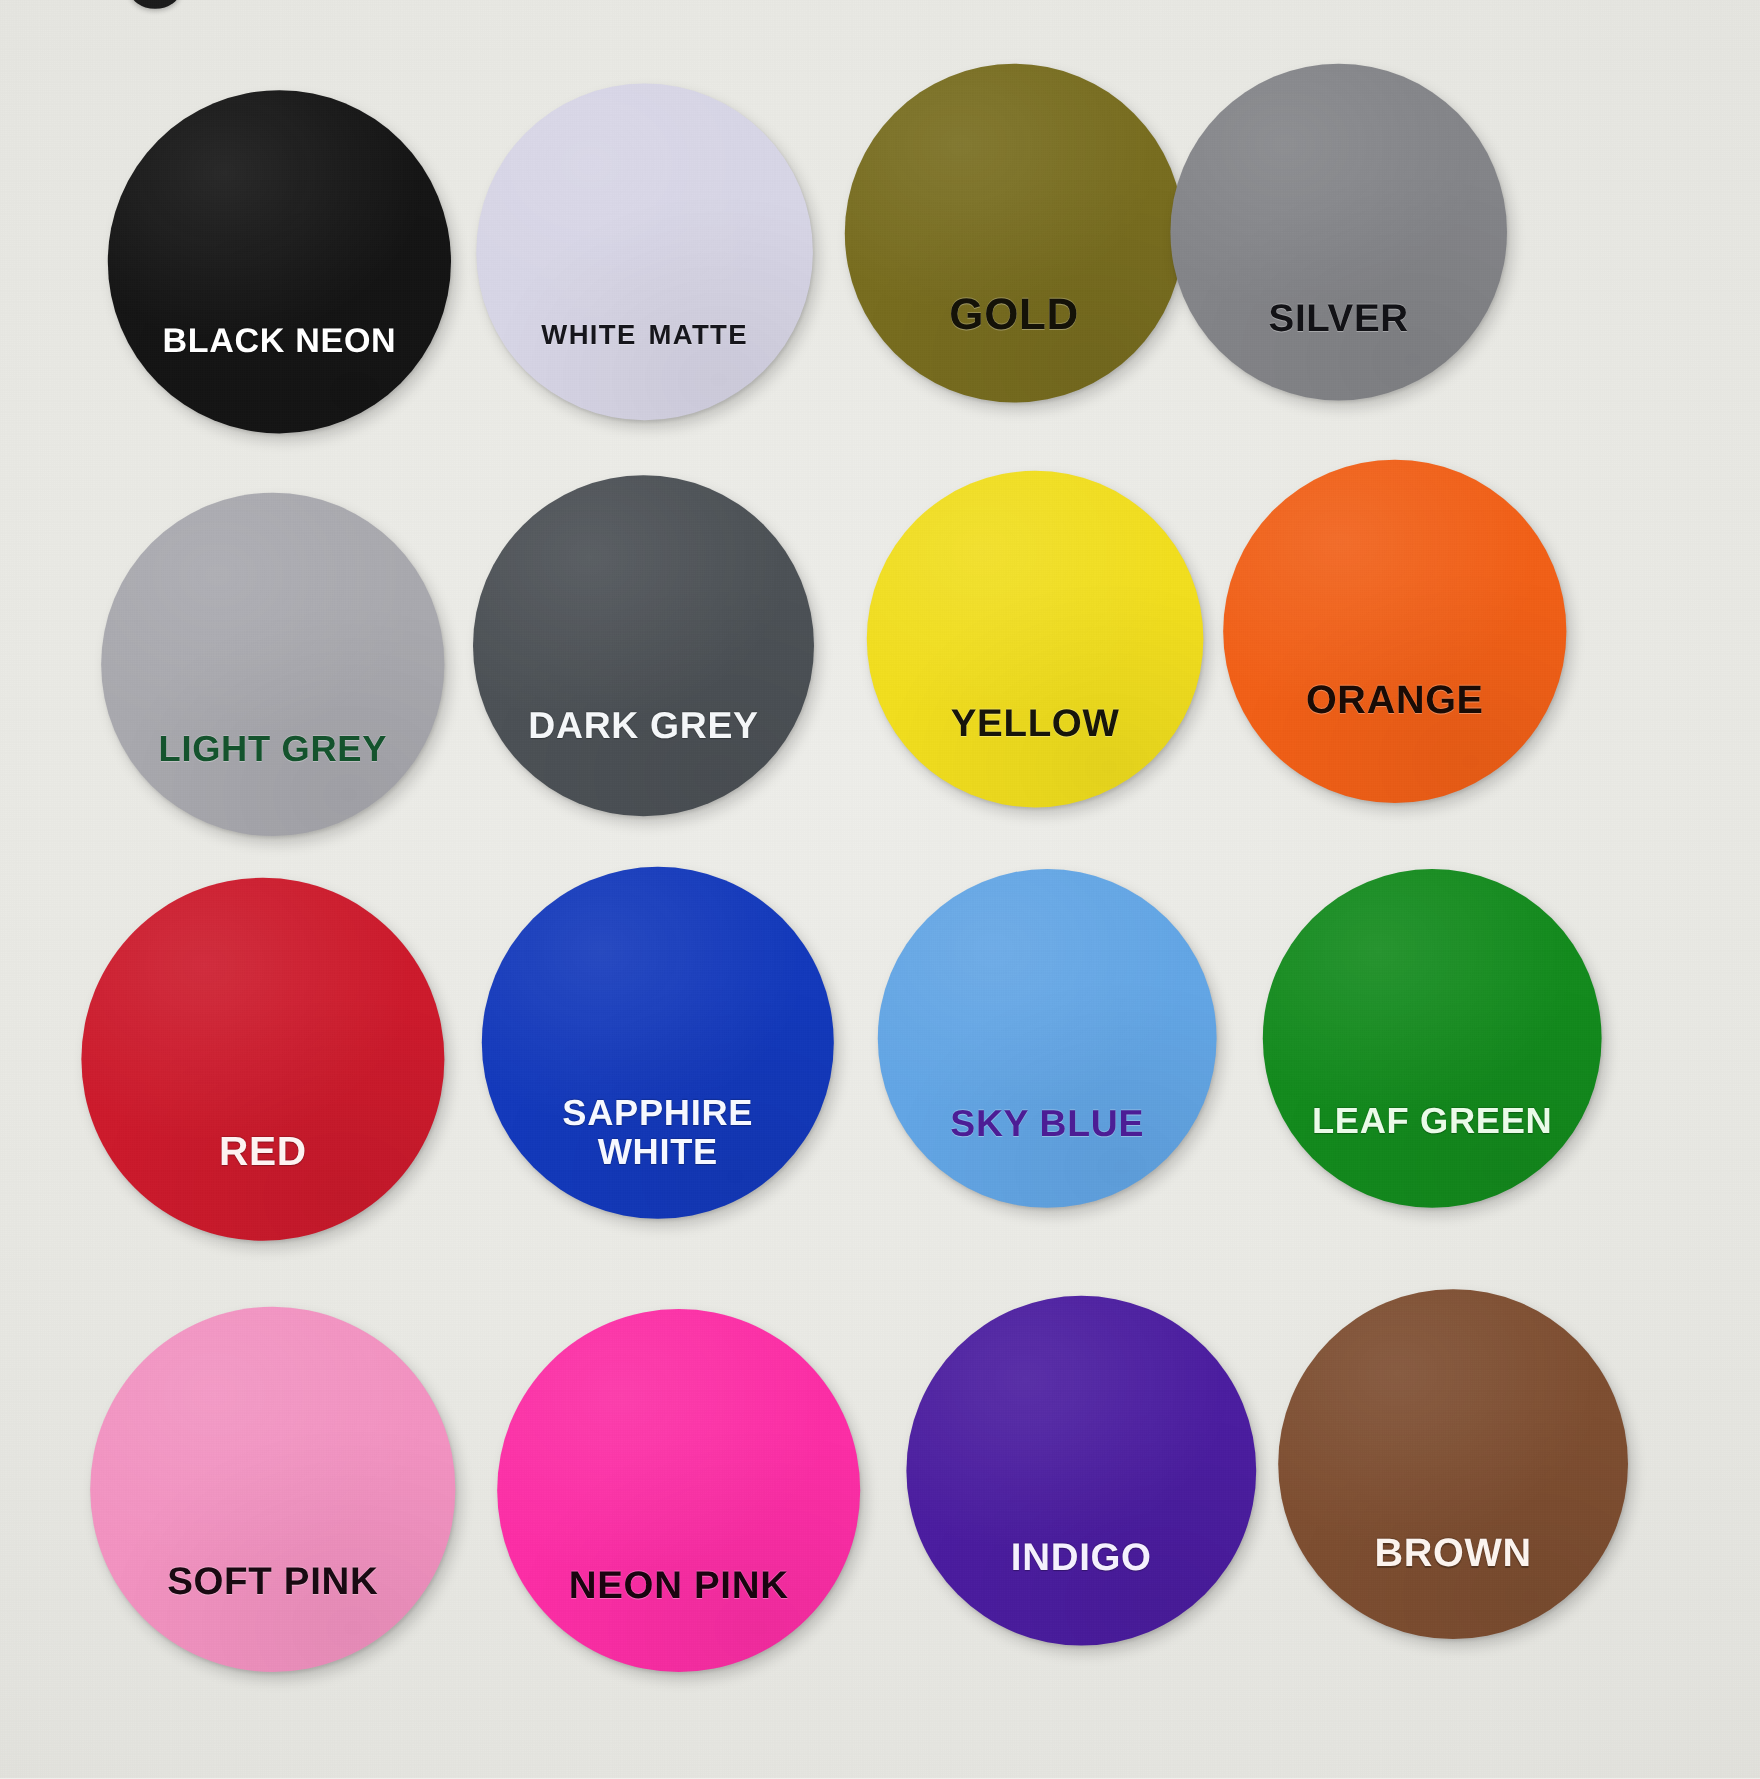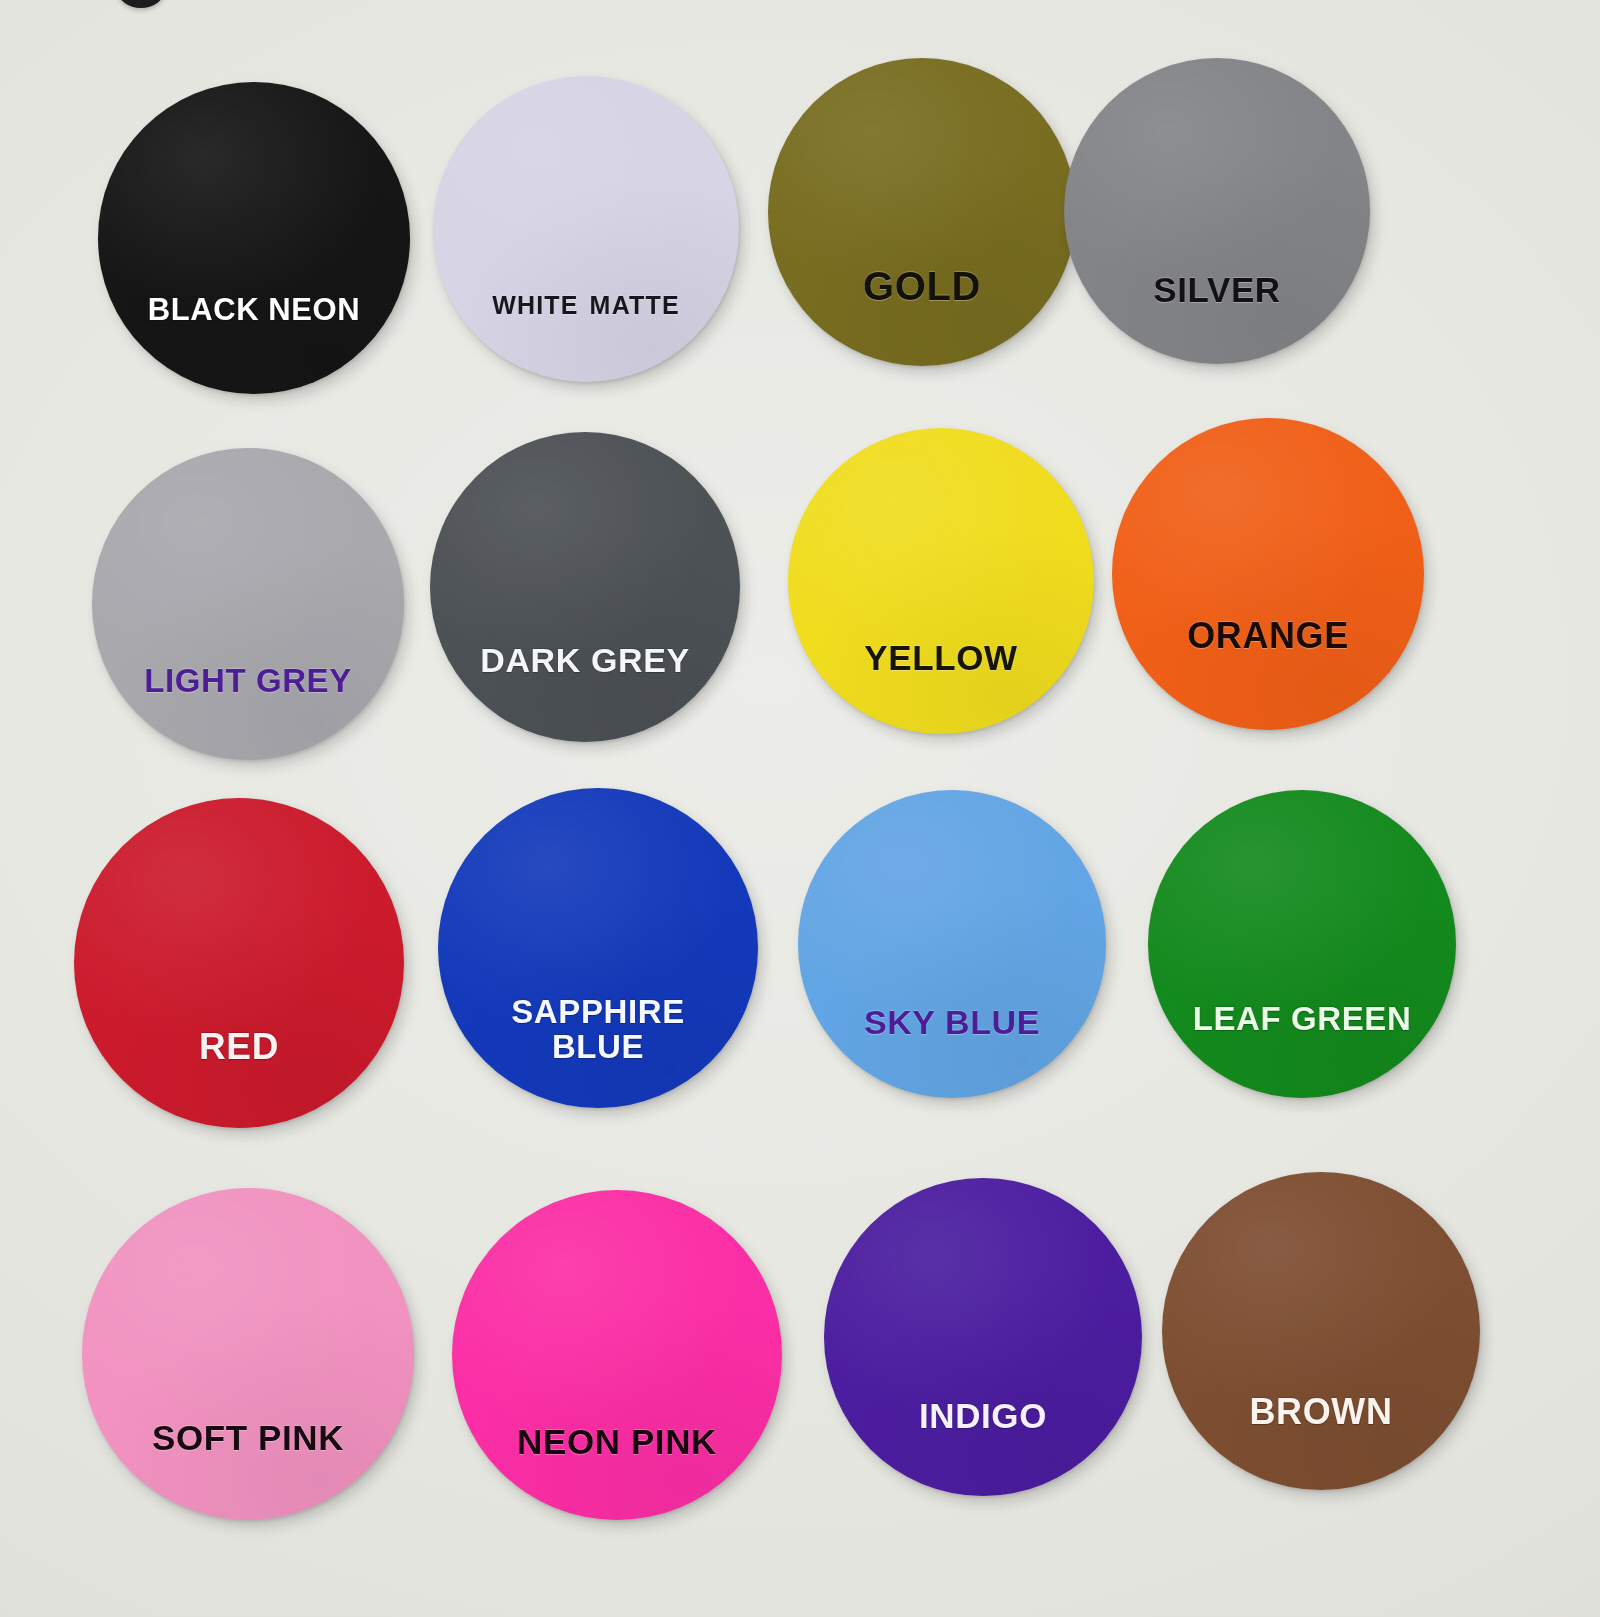--- a/index.html
+++ b/index.html
@@ -115,37 +115,37 @@
       <div class="swatch" style="left: 433px; top: 76px; width: 306px; height: 306px; background: rgb(216, 214, 231); padding-bottom: 62px;">
         <span class="label ink-dark smallcaps" style="color: rgb(22, 22, 28); font-size: 35px;">WHITE MATTE</span>
       </div>
       <div class="swatch" style="left: 768px; top: 58px; width: 308px; height: 308px; background: rgb(120, 109, 31); padding-bottom: 58px;">
         <span class="label ink-dark" style="color: rgb(20, 18, 8); font-size: 40px;">GOLD</span>
       </div>
       <div class="swatch" style="left: 1064px; top: 58px; width: 306px; height: 306px; background: rgb(132, 133, 137); padding-bottom: 56px;">
         <span class="label ink-dark" style="color: rgb(18, 18, 22); font-size: 35px;">SILVER</span>
       </div>
       <div class="swatch" style="left: 92px; top: 448px; width: 312px; height: 312px; background: rgb(169, 169, 175); padding-bottom: 62px;">
-        <span class="label ink-dark" style="color: #4c1d95; font-size: 33px;">LIGHT GREY</span>
+        <span class="label ink-dark" style="color: #14532d; font-size: 33px;">LIGHT GREY</span>
       </div>
       <div class="swatch" style="left: 430px; top: 432px; width: 310px; height: 310px; background: rgb(76, 81, 86); padding-bottom: 64px;">
         <span class="label ink-light" style="color: rgb(244, 246, 248); font-size: 34px;">DARK GREY</span>
       </div>
       <div class="swatch" style="left: 788px; top: 428px; width: 306px; height: 306px; background: rgb(242, 223, 30); padding-bottom: 58px;">
         <span class="label ink-dark" style="color: rgb(23, 21, 10); font-size: 35px;">YELLOW</span>
       </div>
       <div class="swatch" style="left: 1112px; top: 418px; width: 312px; height: 312px; background: rgb(242, 96, 23); padding-bottom: 76px;">
         <span class="label ink-dark" style="color: rgb(26, 11, 5); font-size: 36px;">ORANGE</span>
       </div>
       <div class="swatch" style="left: 74px; top: 798px; width: 330px; height: 330px; background: rgb(205, 26, 44); padding-bottom: 62px;">
         <span class="label ink-light" style="color: rgb(253, 242, 242); font-size: 37px;">RED</span>
       </div>
       <div class="swatch" style="left: 438px; top: 788px; width: 320px; height: 320px; background: rgb(19, 57, 188); padding-bottom: 44px;">
         <span class="label ink-light" style="color: rgb(246, 248, 255); font-size: 33px;">SAPPHIRE
-BLUE</span>
+WHITE</span>
       </div>
       <div class="swatch" style="left: 798px; top: 790px; width: 308px; height: 308px; background: rgb(99, 166, 230); padding-bottom: 58px;">
         <span class="label ink-dark" style="color: #4c1d95; font-size: 34px;">SKY BLUE</span>
       </div>
       <div class="swatch" style="left: 1148px; top: 790px; width: 308px; height: 308px; background: rgb(19, 139, 29); padding-bottom: 62px;">
         <span class="label ink-light" style="color: rgb(234, 251, 232); font-size: 33px;">LEAF GREEN</span>
       </div>
       <div class="swatch" style="left: 82px; top: 1188px; width: 332px; height: 332px; background: rgb(243, 147, 194); padding-bottom: 64px;">
         <span class="label ink-dark" style="color: rgb(25, 10, 18); font-size: 35px;">SOFT PINK</span>
       </div>

